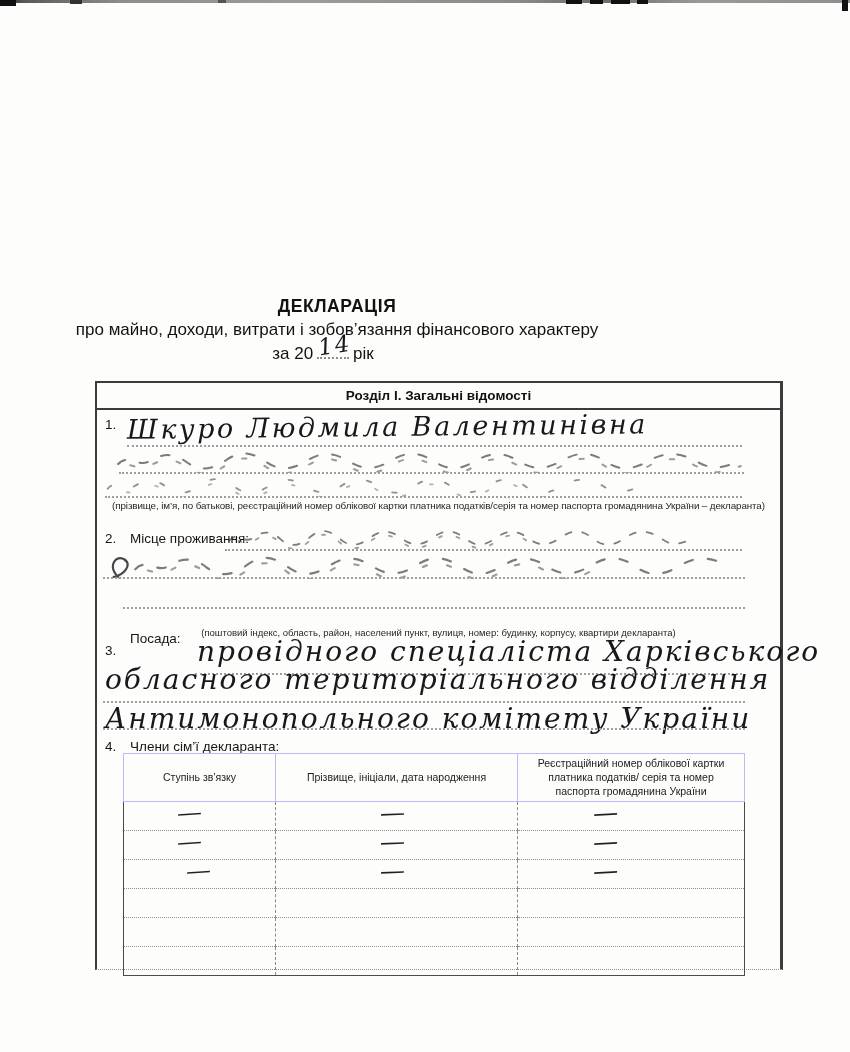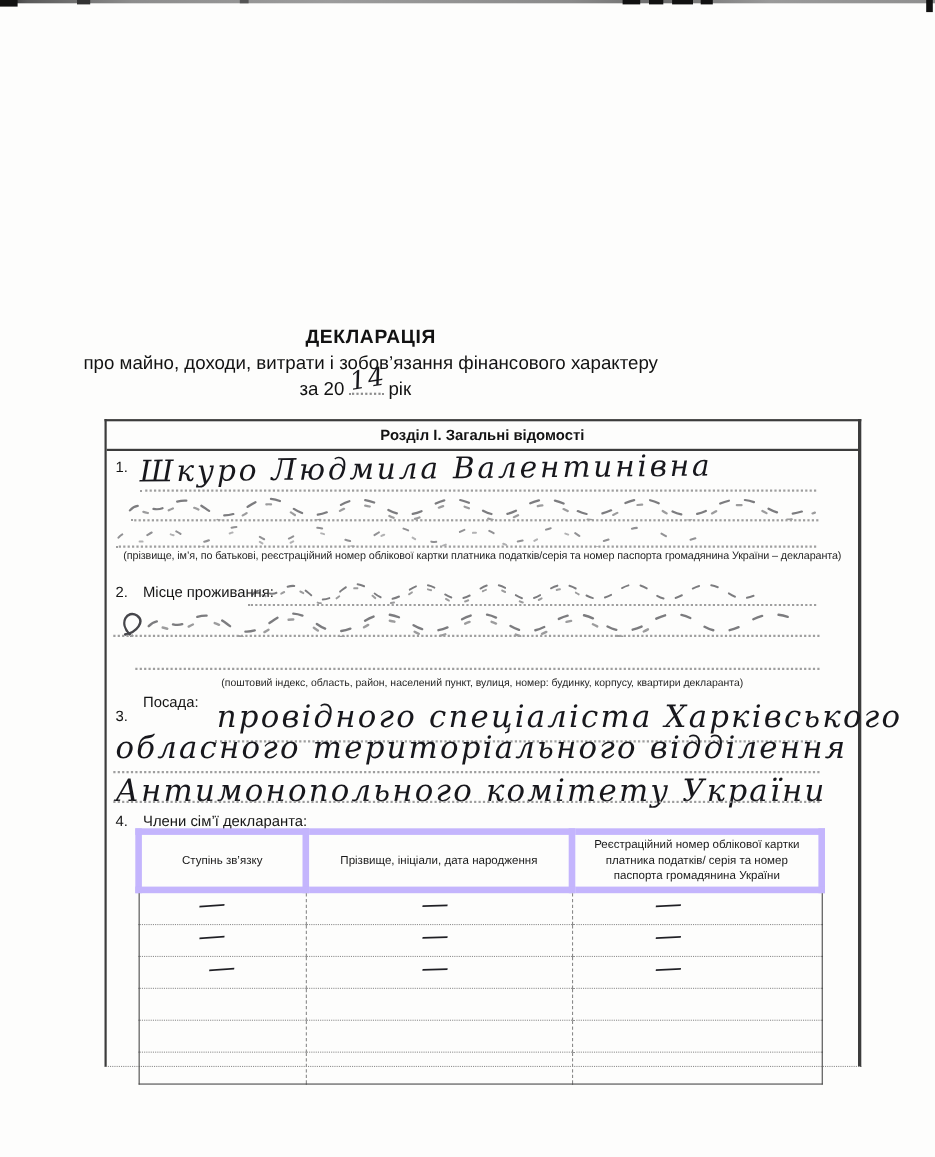--- a/index.html
+++ b/index.html
@@ -29,40 +29,40 @@
   
   .sec-box{position:absolute;left:95px;top:381px;width:688px;height:589px;
     border:2px solid #3c3c3c;border-right-width:3px;border-bottom:1.5px dotted #909090;box-sizing:border-box;}
   .sec-hdr{position:absolute;left:0;right:0;top:0;height:25px;line-height:25px;text-align:center;
     font-weight:bold;font-size:13.5px;border-bottom:2px solid #3c3c3c;color:#121212;}
   .num{position:absolute;font-size:13.5px;color:#161616;}
   .lbl{position:absolute;font-size:13.5px;color:#161616;}
   .dotline{position:absolute;height:0;border-bottom:2px dotted #9e9e9e;}
   .caption{position:absolute;left:0;right:0;text-align:center;color:#262626;white-space:nowrap;}
   .cap1{top:117px;font-size:9.8px;letter-spacing:-0.1px;}
-  .cap2{top:233px;font-size:9.5px;}
+  .cap2{top:244px;font-size:9.5px;}
 
   
   .hand{font-family:"DejaVu Serif",serif;font-style:italic;color:#17171c;white-space:nowrap;}
   .hand-name{position:absolute;left:30px;top:28px;font-size:27px;letter-spacing:2.5px;transform:rotate(-.6deg);}
   .hand-l{position:absolute;font-size:28px;letter-spacing:2px;}
 
   
   .squig{position:absolute;filter:blur(.55px);}
   .squig path{fill:none;stroke:#26262b;stroke-width:2;stroke-linecap:round;}
   .squig .p1{stroke-dasharray:8 14;opacity:.6;}
   .squig .p2{stroke-dasharray:4 19;opacity:.45;stroke-dashoffset:10;}
   .sq-sparse .p1{stroke-dasharray:5 26;opacity:.5;}
   .sq-sparse .p2{stroke-dasharray:3 30;opacity:.35;}
   .squig .p3{opacity:.85;}
 
   
   .fam-table{position:absolute;left:26px;top:370px;width:621px;height:217px;
     border-collapse:collapse;table-layout:fixed;border:1.5px solid #4a4a4a;}
-  .fam-table th{border:6px solid #c4b5fd;font-size:10.5px;font-weight:normal;text-align:center;
+  .fam-table th{border:1px solid #c4b5fd;font-size:10.5px;font-weight:normal;text-align:center;
     vertical-align:middle;height:41px;line-height:1.35;padding:2px 10px;color:#1a1a1a;}
   .fam-table td{height:28px;border-top:1px dotted #8f8f8f;vertical-align:middle;text-align:center;padding:0;}
   .fam-table td + td, .fam-table th + th{border-left:1px dashed #8a8a8a;}
   .hand-dash{font-family:"DejaVu Serif",serif;font-style:italic;font-size:25px;line-height:0;
     display:inline-block;color:#1f1f24;}
   .fam-table td:nth-child(1) .hand-dash{transform:translateX(-10px) rotate(-4deg);}
   .fam-table td:nth-child(2) .hand-dash{transform:translateX(-4px) rotate(-2deg);}
   .fam-table td:nth-child(3) .hand-dash{transform:translateX(-26px) rotate(-3deg);}
 </style>
 </head>

